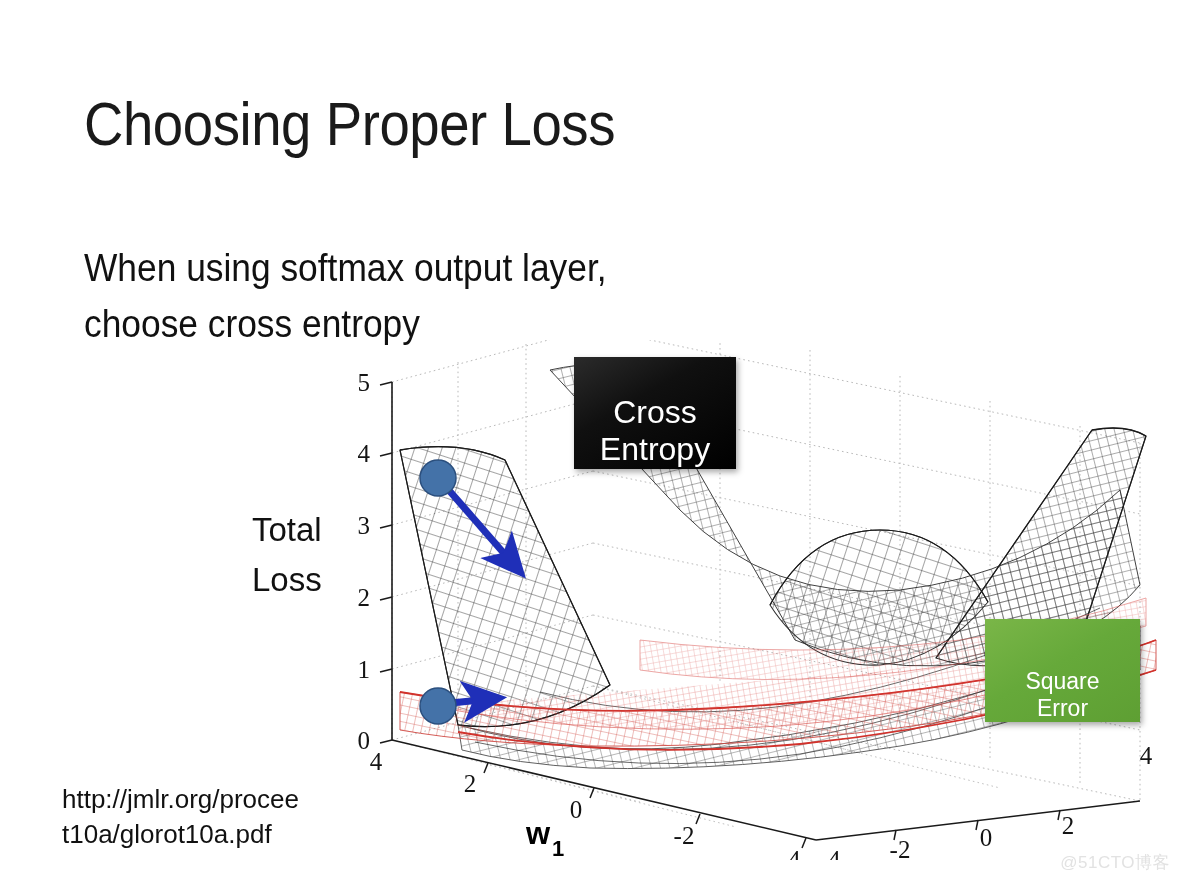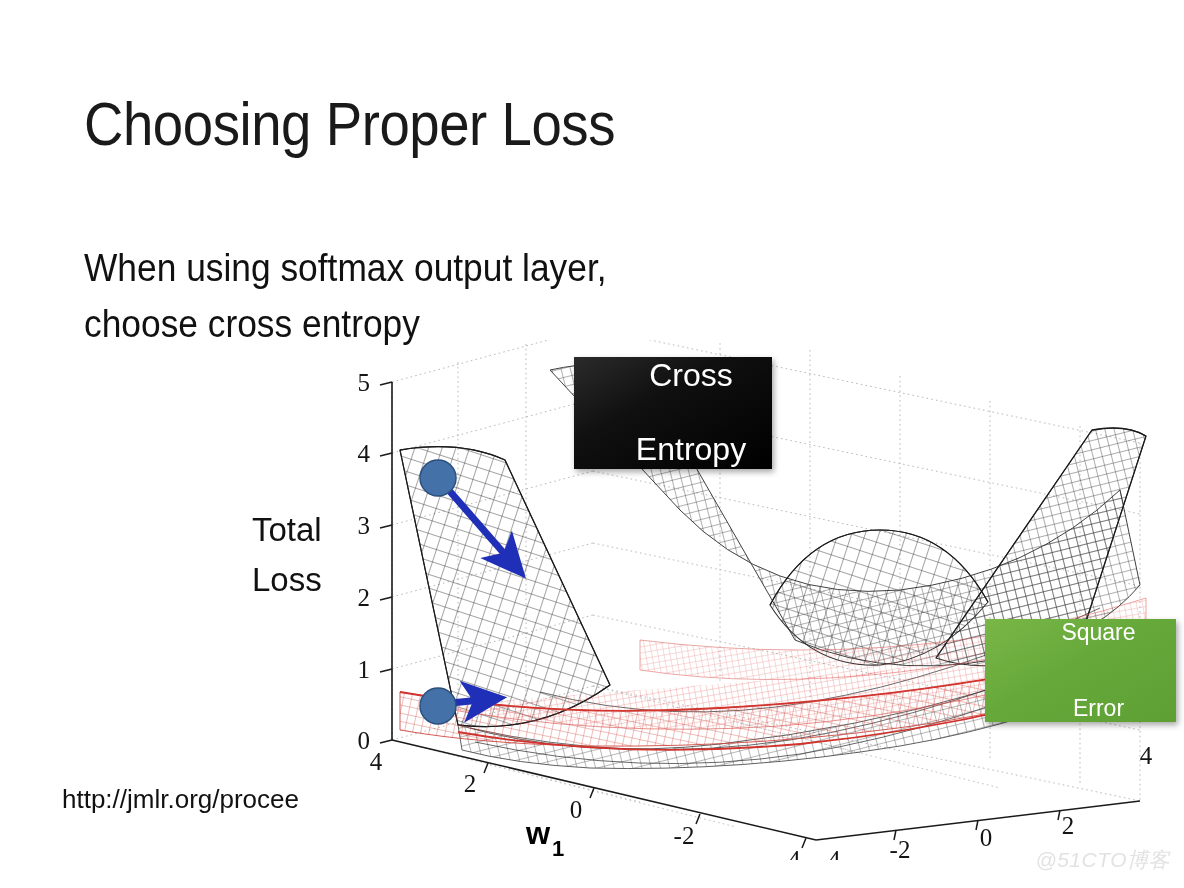--- a/index.html
+++ b/index.html
@@ -43,25 +43,24 @@
     font-size:26px;line-height:35px;color:#111111;
     width:300px;
     margin-top:25px;
   }
   #source-url div{white-space:nowrap;}
 
   
   .callout{
     position:absolute;
     display:flex;flex-direction:column;
-    align-items:center;justify-content:space-between;
+    align-items:center;justify-content:flex-end;
     color:#ffffff;text-align:center;
     line-height:1.18;
     box-shadow:2px 3px 6px rgba(0,0,0,0.35);
-    padding-left:36px;
   }
   #callout-cross-entropy{
     left:574px;top:357px;width:162px;height:112px;
     font-size:32px;
     background:linear-gradient(150deg,#2b2b2b 0%,#101010 38%,#000000 100%);
   }
   #callout-square-error{
     left:985px;top:619px;width:155px;height:103px;
     font-size:23px;
     background:linear-gradient(150deg,#7ab648 0%,#66a93a 45%,#5e9f33 100%);
@@ -72,23 +71,22 @@
   #plot{position:absolute;left:340px;top:340px;width:840px;height:520px;}
   #plot svg{display:block;width:840px;height:520px;}
 
   .tick-label{font-family:"Liberation Serif", serif;font-size:25px;fill:#141414;}
   .axis-name{font-family:"Liberation Sans", sans-serif;font-size:31px;font-weight:700;fill:#000000;}
   .axis-sub{font-family:"Liberation Sans", sans-serif;font-size:22px;font-weight:700;fill:#000000;}
 
   
   #watermark{
     position:absolute;right:14px;bottom:14px;
-    font-size:21px;color:#e2e2e2;letter-spacing:0.5px;
+    font-size:17px;color:#e2e2e2;letter-spacing:0.5px;
     user-select:none;
-    font-style:italic;
   }
 </style>
 </head>
 <body>
 
 <div id="slide">
 
   <div id="title">Choosing Proper Loss</div>
 
   <div id="body-text">
@@ -96,20 +94,21 @@
     <div>choose cross entropy</div>
   </div>
 
   <div id="total-loss">
     <div>Total</div>
     <div>Loss</div>
   </div>
 
   <div id="source-url">
     <div>http://jmlr.org/procee</div>
+    <div>t10a/glorot10a.pdf</div>
   </div>
 
   <div id="plot">
     <svg viewBox="0 0 840 520" xmlns="http://www.w3.org/2000/svg">
       <defs>
 
         <pattern id="meshDark" width="13" height="13" patternUnits="userSpaceOnUse" patternTransform="rotate(18)">
           <path d="M0 0 H13 M0 0 V13" stroke="#2a2a2a" stroke-width="0.9" fill="none"></path>
         </pattern>
         <pattern id="meshDarkFine" width="9" height="9" patternUnits="userSpaceOnUse" patternTransform="rotate(-14)">

